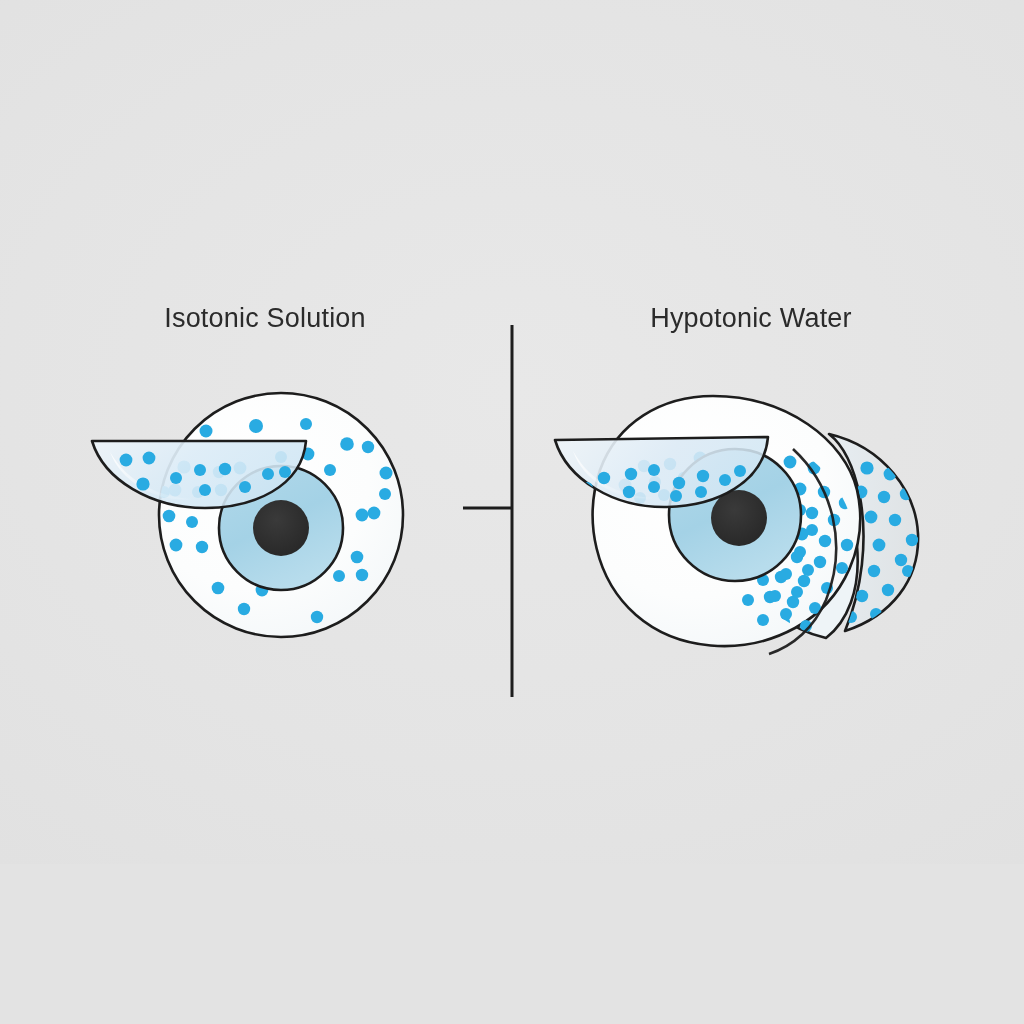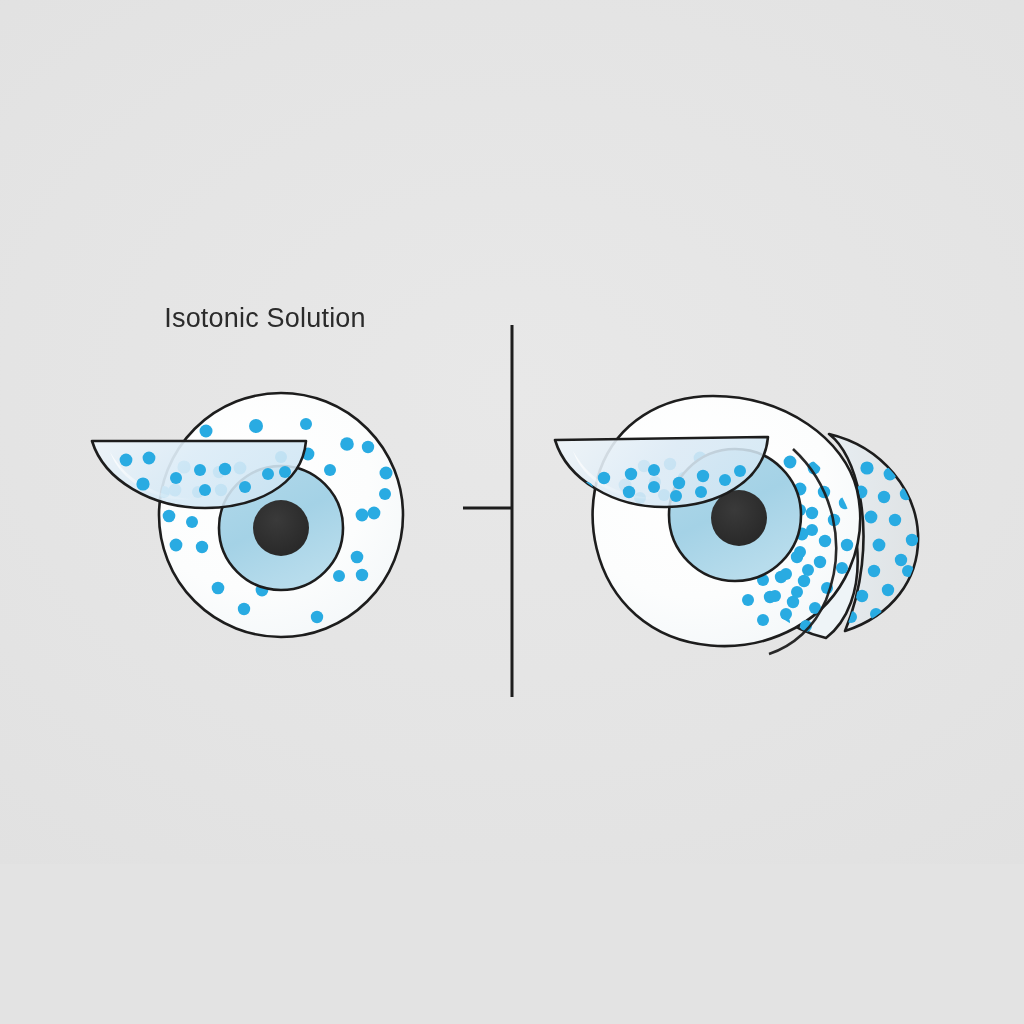--- a/index.html
+++ b/index.html
@@ -35,20 +35,21 @@
   #label-right { left: 506px; top: 303px; width: 490px; }
   svg { position: absolute; left: 0; top: 0; display: block; }
 </style>
 </head>
 <body>
 
 <div id="stage">
 
   <div class="panel-label" id="label-left">Isotonic Solution</div>
 
+  <div class="panel-label" id="label-right">Hypotonic Water</div>
 
   <svg width="1024" height="1024" viewBox="0 0 1024 1024">
     <defs>
 
       <radialGradient id="scleraGrad" cx="38%" cy="32%" r="78%">
         <stop offset="0%" stop-color="#ffffff"></stop>
         <stop offset="62%" stop-color="#fcfdfd"></stop>
         <stop offset="100%" stop-color="#f3f7f9"></stop>
       </radialGradient>
 

